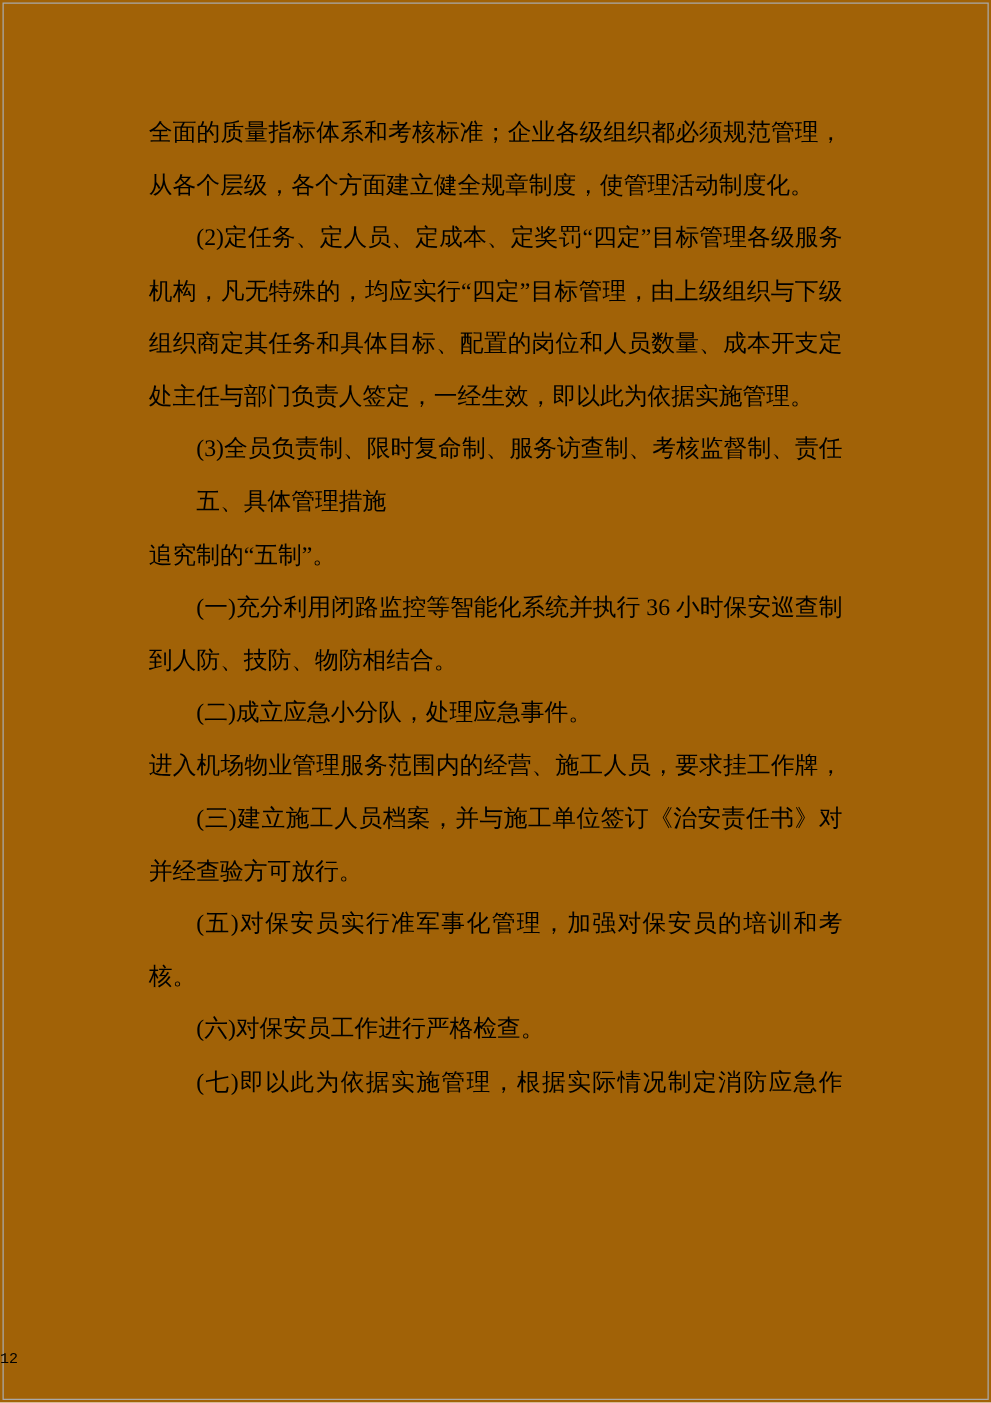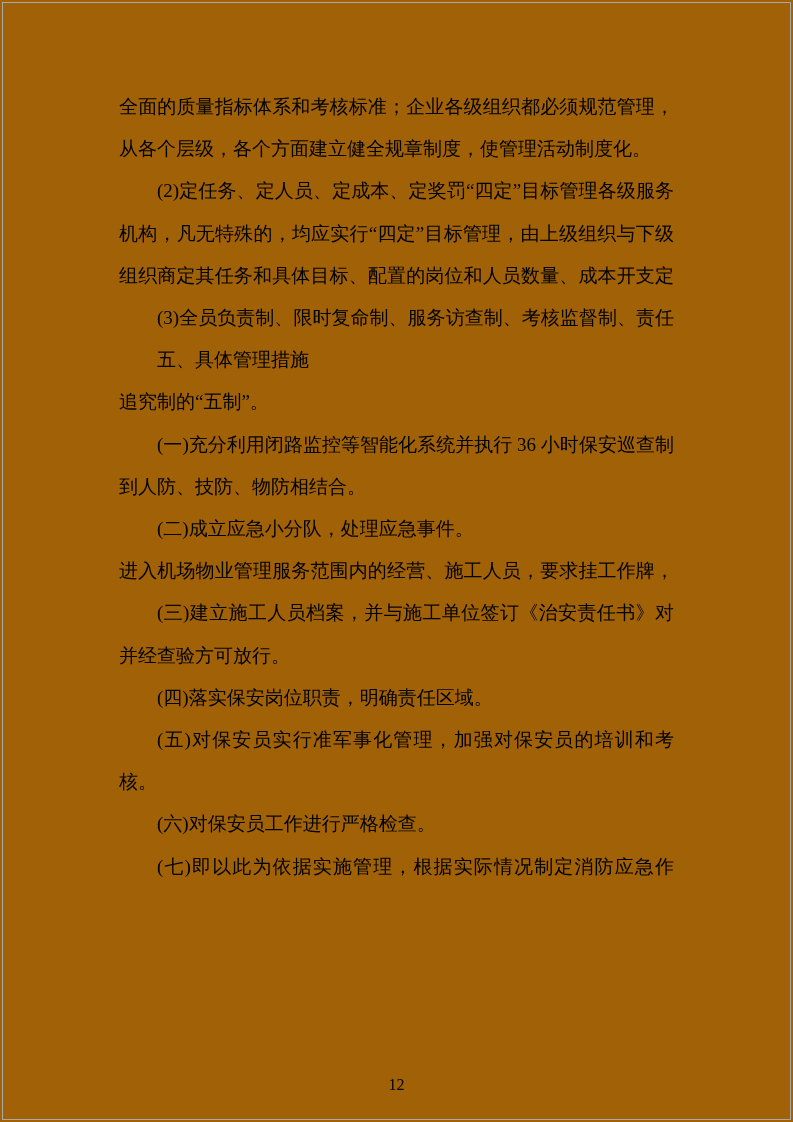--- a/index.html
+++ b/index.html
@@ -47,45 +47,46 @@
     text-align-last: left;
   }
   .line.indent {
     text-indent: 2em;
   }
   .page-number {
     position: absolute;
     bottom: 28px;
     left: 0;
     right: 0;
-    text-align: center;
-    font-size: 16px;
+    text-align: left;
+    font-size: 12px;
     color: #000000;
+    font-family: Liberation Mono, monospace;
   }
 </style>
 </head>
 <body>
 
 <div class="page">
   <div class="page-frame"></div>
   <div class="content">
 
   <div class="line full">全面的质量指标体系和考核标准；企业各级组织都必须规范管理，</div>
       <div class="line end">从各个层级，各个方面建立健全规章制度，使管理活动制度化。</div>
       <div class="line indent full">(2)定任务、定人员、定成本、定奖罚“四定”目标管理各级服务</div>
       <div class="line full">机构，凡无特殊的，均应实行“四定”目标管理，由上级组织与下级</div>
       <div class="line full">组织商定其任务和具体目标、配置的岗位和人员数量、成本开支定</div>
+      <div class="line end">处主任与部门负责人签定，一经生效，即以此为依据实施管理。</div>
       <div class="line indent full">(3)全员负责制、限时复命制、服务访查制、考核监督制、责任</div>
       <div class="line indent end">五、具体管理措施</div>
       <div class="line end">追究制的“五制”。</div>
       <div class="line indent full">(一)充分利用闭路监控等智能化系统并执行 36 小时保安巡查制</div>
       <div class="line end">到人防、技防、物防相结合。</div>
       <div class="line indent end">(二)成立应急小分队，处理应急事件。</div>
       <div class="line full">进入机场物业管理服务范围内的经营、施工人员，要求挂工作牌，</div>
       <div class="line indent full">(三)建立施工人员档案，并与施工单位签订《治安责任书》对</div>
       <div class="line end">并经查验方可放行。</div>
-      <div class="line indent end">(四)落实保安岗位职责，明确责任区域。</div>
       <div class="line indent end">(五)对保安员实行准军事化管理，加强对保安员的培训和考核。</div>
       <div class="line indent end">(六)对保安员工作进行严格检查。</div>
       <div class="line indent full">(七)即以此为依据实施管理，根据实际情况制定消防应急作</div>
     </div>
   <div class="page-number">12</div>
 </div>
 
 </body></html>

